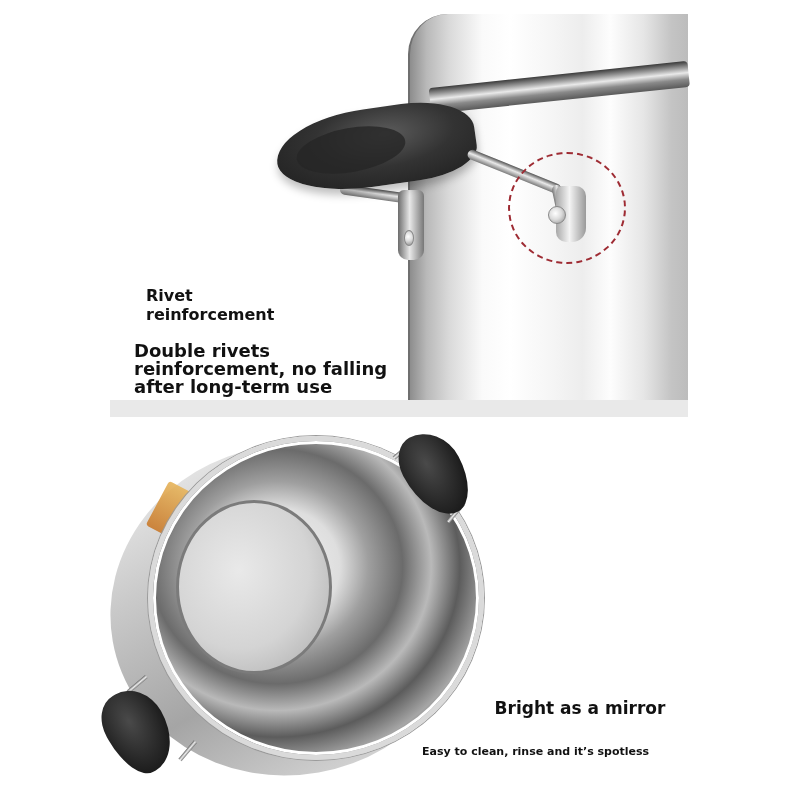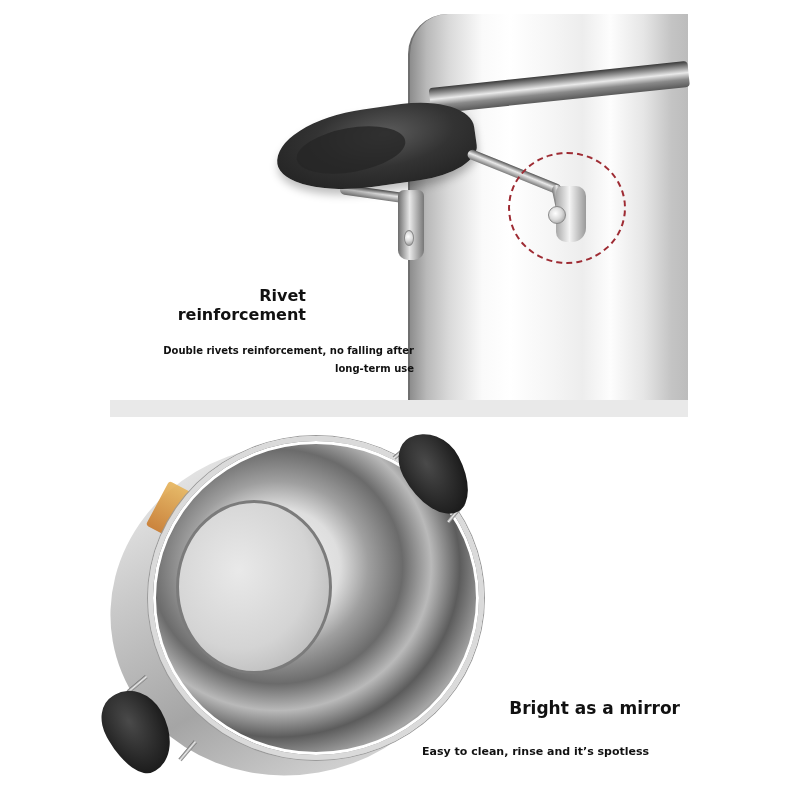--- a/index.html
+++ b/index.html
@@ -1,20 +1,20 @@
 <!DOCTYPE html>
 <html><head>
 <meta charset="utf-8">
 <style>
   * { margin: 0; padding: 0; box-sizing: border-box; }
   html, body { width: 800px; height: 800px; background: #ffffff; overflow: hidden; }
   body { position: relative; font-family: "DejaVu Sans", "Liberation Sans", sans-serif; color: #111; }
 
   
-  .panel-top { position: absolute; left: 0; top: 0; width: 772px; height: 400px; background: #fff; text-align: right; }
+  .panel-top { position: absolute; left: 0; top: 0; width: 772px; height: 400px; background: #fff; }
 
   .pot-body {
     position: absolute; left: 408px; top: 14px; width: 280px; height: 386px;
     border-top-left-radius: 40px;
     background: linear-gradient(90deg, #8d8d8d 0%, #b9b9b9 6%, #d9d9d9 14%, #fafafa 26%, #ffffff 36%, #f6f6f6 50%, #ededed 62%, #fdfdfd 72%, #e6e6e6 84%, #c4c4c4 94%, #bcbcbc 100%);
     border-left: 2px solid #6f6f6f;
   }
 
   .rim-band {
     position: absolute; left: 430px; top: 88px; width: 260px; height: 26px;
@@ -66,21 +66,21 @@
     position: absolute; left: 508px; top: 152px; width: 118px; height: 112px;
     border: 2px dashed #9e2b33; border-radius: 50%;
   }
 
   .text-block-top { position: absolute; left: 134px; top: 286px; width: 280px; }
   .title-top {
     font-weight: bold; font-size: 16px; line-height: 19px; color: #111;
     margin-left: 12px; width: 160px;
   }
   .desc-top {
-    margin-top: 18px; font-weight: bold; font-size: 10px; line-height: 18px; color: #111;
+    margin-top: 18px; font-weight: bold; font-size: 18px; line-height: 18px; color: #111;
     width: 280px;
   }
 
   
   .divider {
     position: absolute; left: 110px; top: 400px; width: 578px; height: 17px;
     background: #e9e9e9;
   }
 
   
@@ -127,21 +127,21 @@
     position: absolute; height: 4px; background: linear-gradient(180deg, #666, #eee, #777);
     transform-origin: left center;
   }
   .pot2-wire.w1 { left: 394px; top: 456px; width: 24px; transform: rotate(-40deg); }
   .pot2-wire.w2 { left: 448px; top: 520px; width: 24px; transform: rotate(-50deg); }
   .pot2-wire.w3 { left: 128px; top: 690px; width: 24px; transform: rotate(-40deg); }
   .pot2-wire.w4 { left: 180px; top: 758px; width: 24px; transform: rotate(-50deg); }
 
   .text-block-bottom { position: absolute; left: 470px; top: 698px; width: 220px; }
   .title-bottom {
-    font-weight: bold; font-size: 17px; line-height: 20px; color: #111; text-align: right;
+    font-weight: bold; font-size: 17px; line-height: 20px; color: #111; text-align: center;
     width: 200px; margin-left: 10px;
   }
   .desc-bottom {
     position: absolute; left: -48px; top: 46px; width: 280px;
     font-weight: bold; font-size: 11px; line-height: 16px; color: #111; white-space: nowrap;
   }
 </style>
 </head>
 <body>
 

